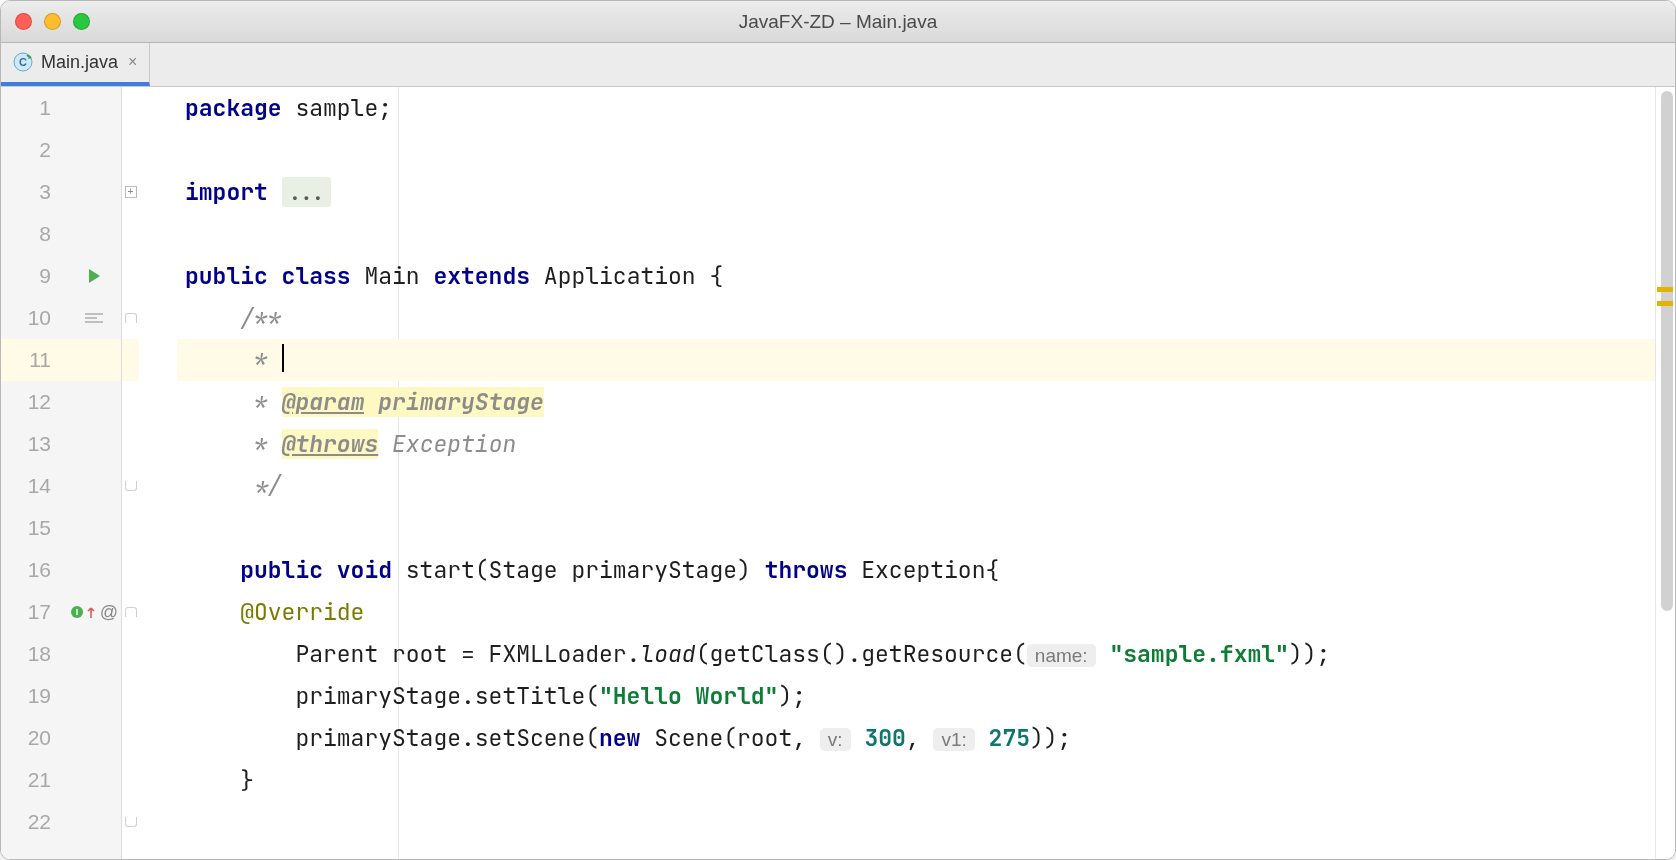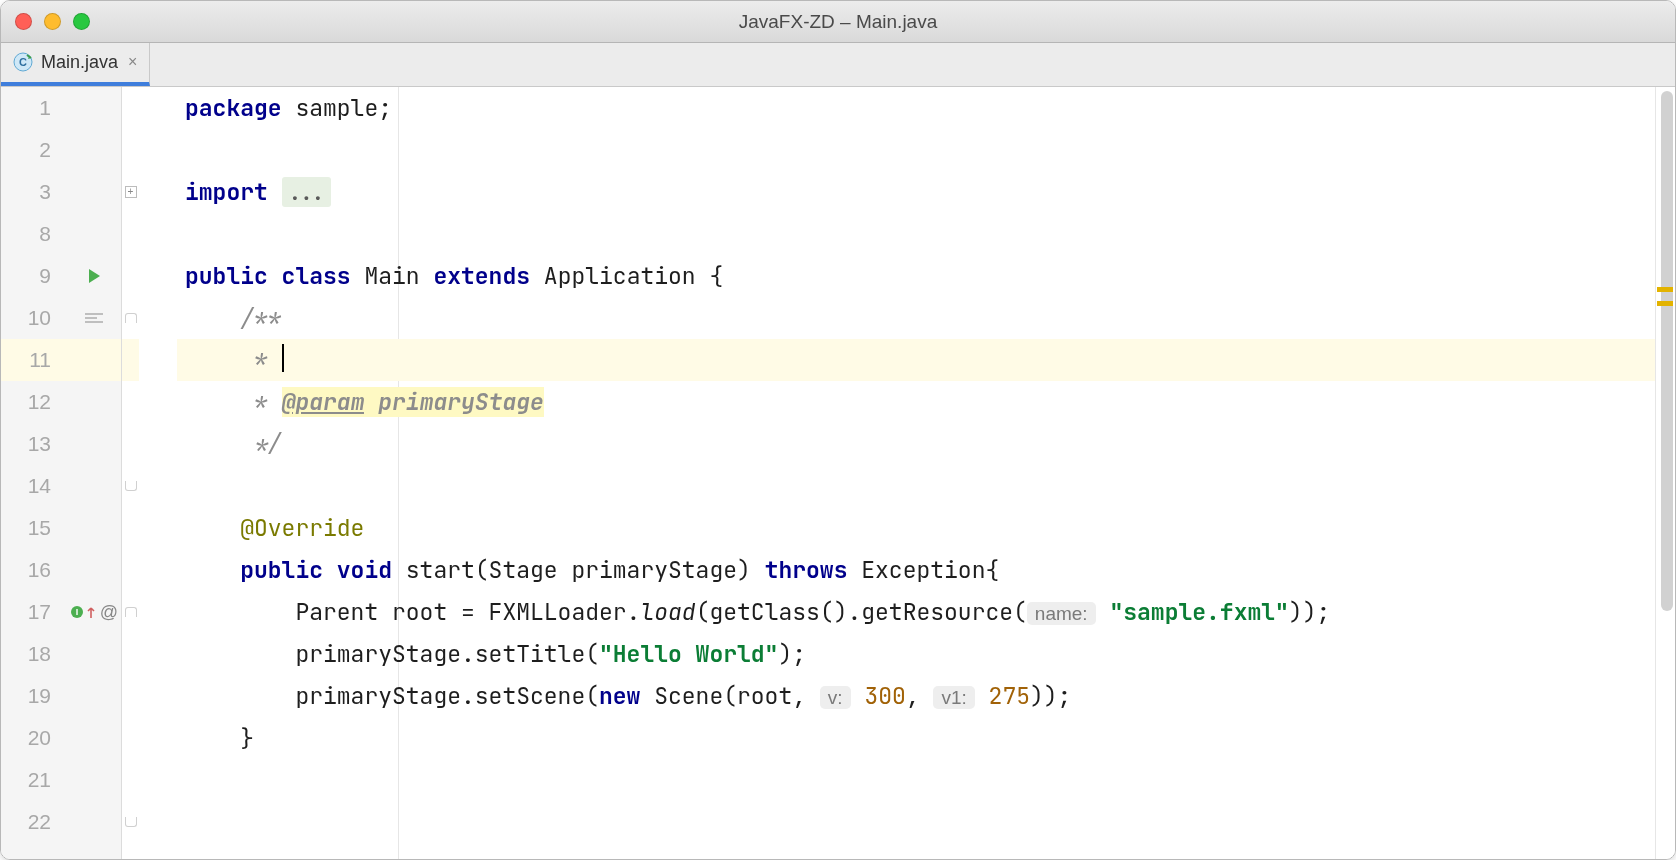--- a/index.html
+++ b/index.html
@@ -30,21 +30,21 @@
   .ic { width:54px; display:flex; align-items:center; justify-content:center; }
   .fold { width:18px; display:flex; align-items:center; justify-content:center; }
   .code { flex:1; padding-left:8px; font-size:23px; white-space:pre; color:#1e1e1e; }
   .hl-line { position:absolute; left:0; right:0; height:42px; background:#fffbe6; z-index:0; }
   .row * { z-index:1; }
   
   .kw { color:#00008b; font-weight:bold; }
   .cls{ color:#1e1e1e; }
   .ann{ color:#7a7a00; }
   .str{ color:#0b7d35; font-weight:bold; }
-  .num{ color:#a16207; }
+  .num{ color:#0f766e;font-weight:bold; }
   .doc{ color:#8c8c8c; font-style:italic; }
   .tag{ color:#8c8c8c; font-style:italic; text-decoration:underline; font-weight:bold;}
   .hint{ background:#eeeeee; color:#7a7a7a; border-radius:5px; padding:1px 8px; font-size:19px; font-family:-apple-system,Helvetica,Arial,sans-serif; font-style:normal; }
   .folded{ background:#e7f0e3; color:#5a5a5a; padding:0 4px; border-radius:3px; }
   .hlspan{ background:#fef9c3; }
   .meth{ font-style:italic;text-align:center; }
   .cursor{ display:inline-block; width:2px; height:28px; background:#000; vertical-align:middle; margin-bottom:4px;}
   
   .fold-box { width:12px; height:12px; border:1px solid #bcbcbc; background:#fff; font-size:10px; line-height:10px; text-align:center; color:#888; font-family:Arial; }
   .fold-line{ width:12px; height:10px; border:1px solid #d0d0d0; border-top:none; border-bottom-left-radius:3px; border-bottom-right-radius:3px; background:#fff; }
@@ -306,30 +306,33 @@
           <div class="code"><span class="">    </span><span class="doc">/**</span></div>
         </div>
         <div class="hl-line" style="top: 252px;"></div>
         <div class="row">
           <div class="code"><span class="">     </span><span class="doc">* </span><span class="cursor"></span></div>
         </div>
         <div class="row">
           <div class="code"><span class="">     </span><span class="doc">* </span><span class="tag hlspan">@param</span><span class="doc hlspan"> </span><span class="doc hlspan" style="font-weight:bold">primaryStage</span></div>
         </div>
         <div class="row">
+          <div class="code"><span class="">     </span><span class="doc">* </span><span class="tag hlspan">@throws</span><span class="doc"> Exception</span></div>
+        </div>
+        <div class="row">
           <div class="code"><span class="">     </span><span class="doc">*/</span></div>
         </div>
         <div class="row">
           <div class="code"></div>
         </div>
         <div class="row">
+          <div class="code"><span class="">    </span><span class="kw">public void </span><span class="cls">start(Stage primaryStage) </span><span class="kw">throws </span><span class="cls">Exception{</span></div>
+        </div>
+        <div class="row">
           <div class="code"><span class="">    </span><span class="ann">@Override</span></div>
-        </div>
-        <div class="row">
-          <div class="code"><span class="">    </span><span class="kw">public void </span><span class="cls">start(Stage primaryStage) </span><span class="kw">throws </span><span class="cls">Exception{</span></div>
         </div>
         <div class="row">
           <div class="code"><span class="">        </span><span class="cls">Parent root = FXMLLoader.</span><span class="cls meth">load</span><span class="cls">(getClass().getResource(</span><span class="hint">name:</span><span class=""> </span><span class="str">"sample.fxml"</span><span class="cls">));</span></div>
         </div>
         <div class="row">
           <div class="code"><span class="">        </span><span class="cls">primaryStage.setTitle(</span><span class="str">"Hello World"</span><span class="cls">);</span></div>
         </div>
         <div class="row">
           <div class="code"><span class="">        </span><span class="cls">primaryStage.setScene(</span><span class="kw">new </span><span class="cls">Scene(root, </span><span class="hint">v:</span><span class=""> </span><span class="num">300</span><span class="cls">, </span><span class="hint">v1:</span><span class=""> </span><span class="num">275</span><span class="cls">));</span></div>
         </div>

